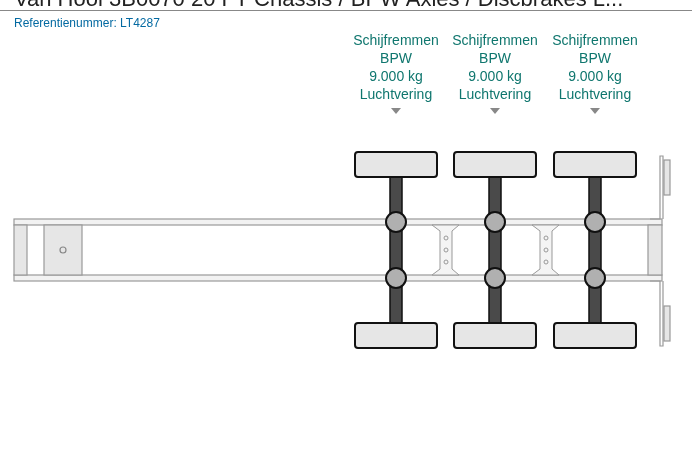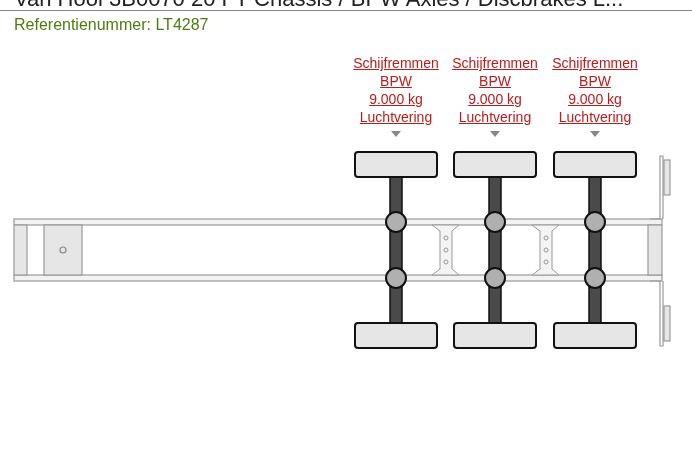--- a/index.html
+++ b/index.html
@@ -1,20 +1,20 @@
 <!DOCTYPE html>
 <html><head>
   <meta charset="utf-8">
   <style>
     html, body { margin: 0; padding: 0; background: #ffffff; }
     body { width: 692px; height: 460px; position: relative; overflow: hidden; font-family: "Liberation Sans", sans-serif; color: #111; }
     .title-bar { position: absolute; left: 0; top: 0; width: 692px; height: 10px; overflow: hidden; border-bottom: 1px solid #888; }
     .title-text { position: absolute; left: 14px; top: -14px; font-size: 22px; white-space: nowrap; color: #222; }
-    .ref { position: absolute; left: 14px; top: 16px; font-size: 16px; color: #4d7c0f; }
-    .axle-label { position: absolute; top: 54px; width: 100px; text-align: center; font-size: 14px; line-height: 18px; color: #b91c1c; text-decoration: underline; }
+    .ref { position: absolute; left: 14px; top: 16px; font-size: 12px; color: #0369a1; }
+    .axle-label { position: absolute; top: 31px; width: 100px; text-align: center; font-size: 14px; line-height: 18px; color: #0f766e; }
     .axle-label .arrow { display: block; width: 0; height: 0; margin: 5px auto 0; border-left: 5px solid transparent; border-right: 5px solid transparent; border-top: 6px solid #888; }
     svg.diagram { position: absolute; left: 0; top: 0; }
   </style>
 </head>
 <body>
 
 <div class="title-bar">
   <div class="title-text">Van Hool 3B0070 20 FT Chassis / BPW Axles / Discbrakes L...</div>
 </div>
 <div class="ref">Referentienummer: LT4287</div>

